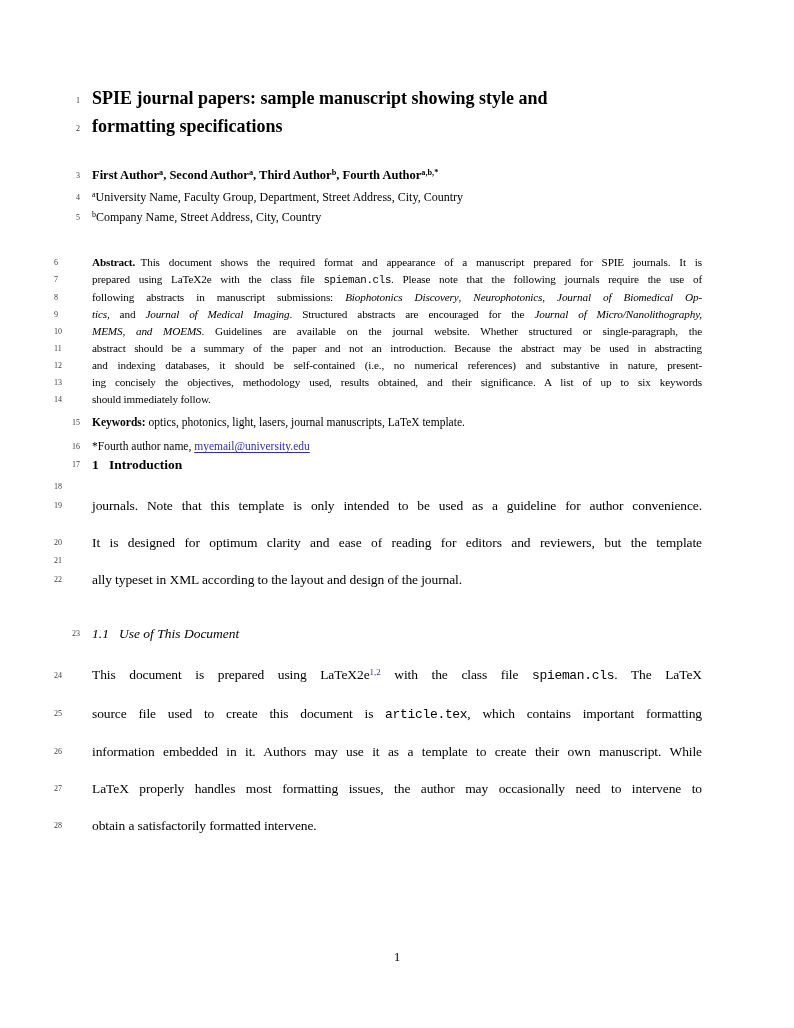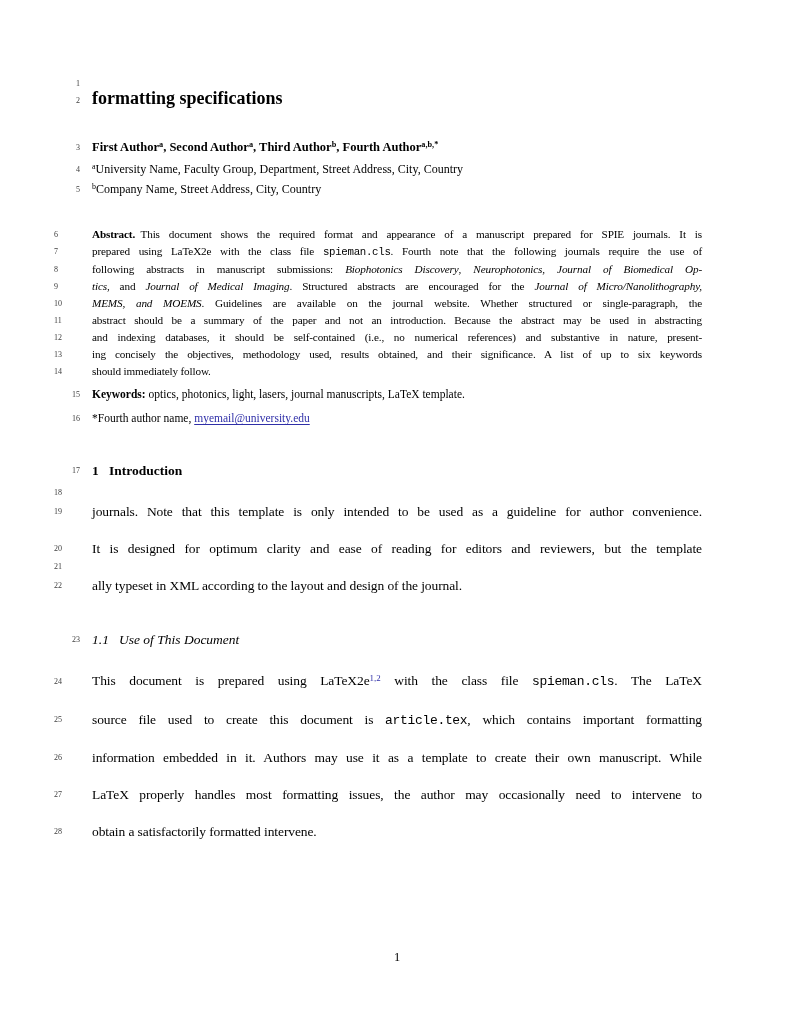--- a/index.html
+++ b/index.html
@@ -73,21 +73,20 @@
     margin-top: 6px;
     font-size: 11.5px;
     line-height: 17px;
   }
   .blk-author-note {
     margin-top: 7px;
     font-size: 11.5px;
     line-height: 17px;
   }
   .blk-section-heading {
-    margin-top: 34px;
     font-size: 13.5px;
     font-weight: bold;
     line-height: 20px;
   }
   .blk-subsection-heading {
     margin-top: 26px;
     font-size: 13.5px;
     font-style: italic;
     line-height: 20px;
   }
@@ -141,33 +140,33 @@
     font-size: 12.5px;
     color: #000000;
   }
 </style>
 </head>
 <body>
 
 <div class="page">
   <div class="content">
       <div class="block blk-title">
-        <div class="line"><span class="num">1</span></div>
+        <div class="line"><span class="num">1</span><span class="plain">SPIE journal papers: sample manuscript showing style and</span></div>
         <div class="line"><span class="num">2</span><span class="plain">formatting specifications</span></div>
       </div>
       <div class="block blk-authors">
         <div class="line"><span class="num">3</span><span class="plain">First Author</span><span class="sup">a</span><span class="plain">, Second Author</span><span class="sup">a</span><span class="plain">, Third Author</span><span class="sup">b</span><span class="plain">, Fourth Author</span><span class="sup">a,b,*</span></div>
       </div>
       <div class="block blk-affiliations">
         <div class="line"><span class="num">4</span><span class="sup">a</span><span class="plain">University Name, Faculty Group, Department, Street Address, City, Country</span></div>
         <div class="line"><span class="num">5</span><span class="sup">b</span><span class="plain">Company Name, Street Address, City, Country</span></div>
       </div>
       <div class="block blk-abstract">
         <div class="line"><span class="num">6</span><span class="b">Abstract.</span><span class="plain"> This document shows the required format and appearance of a manuscript prepared for SPIE journals. It is</span></div>
-        <div class="line"><span class="num">7</span><span class="plain">prepared using LaTeX2e with the class file </span><span class="m">spieman.cls</span><span class="plain">. Fourth note that the following journals require the use of</span></div>
+        <div class="line"><span class="num">7</span><span class="plain">prepared using LaTeX2e with the class file </span><span class="m">spieman.cls</span><span class="plain">. Please note that the following journals require the use of</span></div>
         <div class="line"><span class="num">8</span><span class="plain">following abstracts in manuscript submissions: </span><span class="i">Biophotonics Discovery</span><span class="plain">, </span><span class="i">Neurophotonics</span><span class="plain">, </span><span class="i">Journal of Biomedical Op-</span></div>
         <div class="line"><span class="num">9</span><span class="i">tics</span><span class="plain">, and </span><span class="i">Journal of Medical Imaging</span><span class="plain">. Structured abstracts are encouraged for the </span><span class="i">Journal of Micro/Nanolithography,</span></div>
         <div class="line"><span class="num">10</span><span class="i">MEMS, and MOEMS</span><span class="plain">. Guidelines are available on the journal website. Whether structured or single-paragraph, the</span></div>
         <div class="line"><span class="num">11</span><span class="plain">abstract should be a summary of the paper and not an introduction. Because the abstract may be used in abstracting</span></div>
         <div class="line"><span class="num">12</span><span class="plain">and indexing databases, it should be self-contained (i.e., no numerical references) and substantive in nature, present-</span></div>
         <div class="line"><span class="num">13</span><span class="plain">ing concisely the objectives, methodology used, results obtained, and their significance. A list of up to six keywords</span></div>
         <div class="line"><span class="num">14</span><span class="plain">should immediately follow.</span></div>
       </div>
       <div class="block blk-keywords">
         <div class="line"><span class="num">15</span><span class="b">Keywords:</span><span class="plain"> optics, photonics, light, lasers, journal manuscripts, LaTeX template.</span></div>

